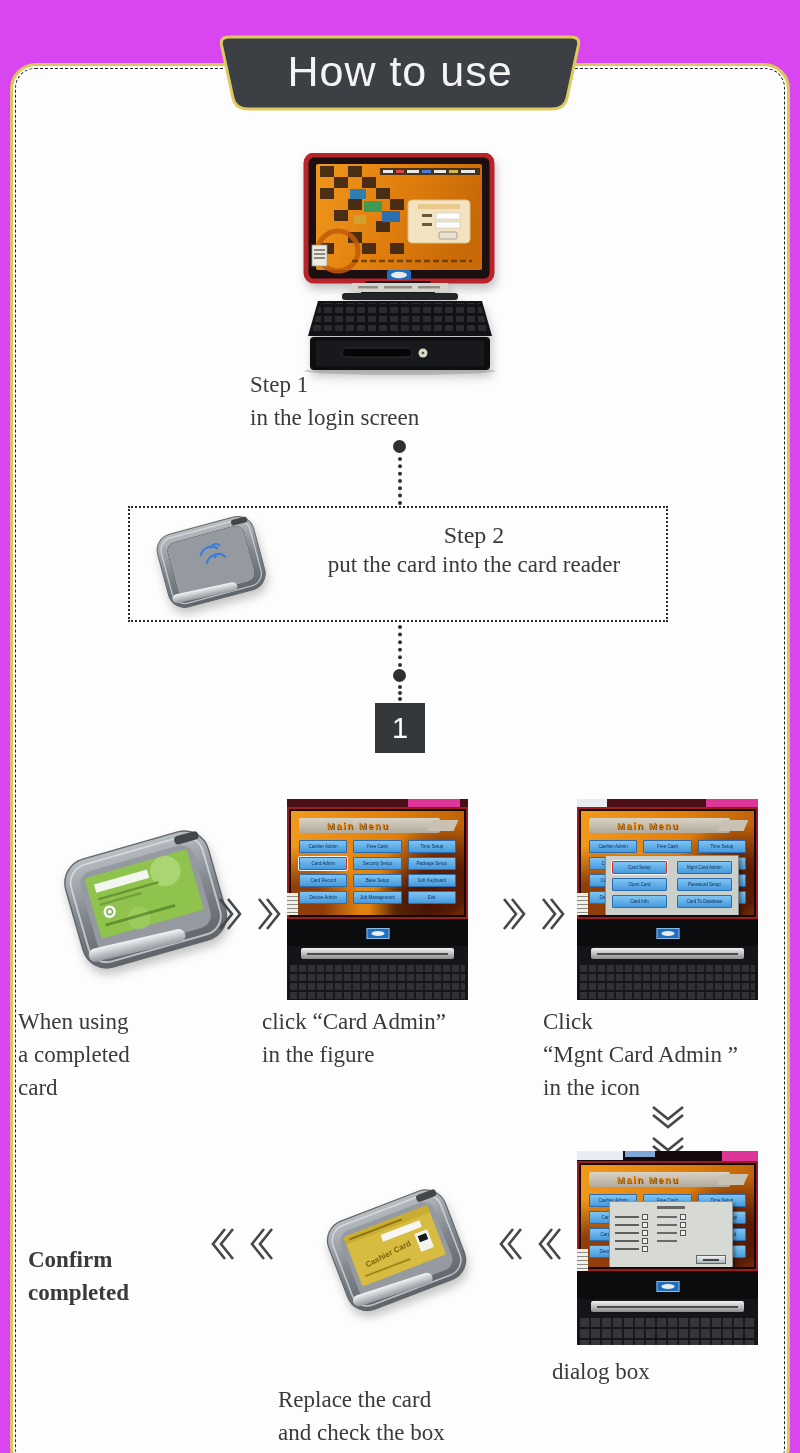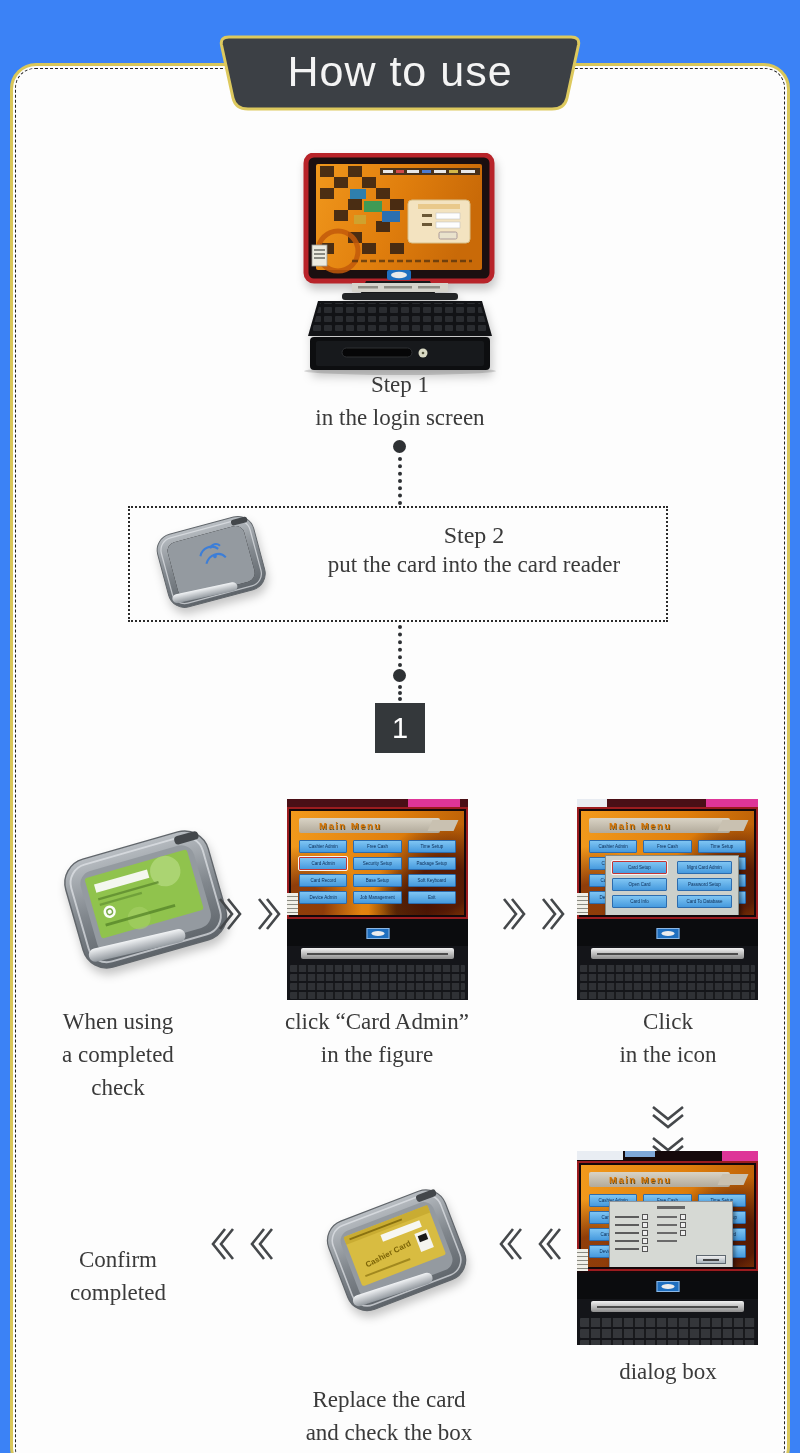--- a/index.html
+++ b/index.html
@@ -1,34 +1,34 @@
 <!DOCTYPE html>
 <html><head>
 <meta charset="utf-8">
 <style>
   html,body{margin:0;padding:0;}
   body{width:800px;height:1453px;background:#35393c;font-family:"Liberation Sans",sans-serif;}
-  .page{position:relative;width:800px;height:1453px;background:#3b82f6;overflow:hidden;}
+  .page{position:relative;width:800px;height:1453px;background:#d946ef;overflow:hidden;}
 
   
   .panel{position:absolute;left:10px;right:10px;top:63px;height:1410px;background:#fdfdfd;
          border:3px solid #d9c75a;border-radius:26px;box-sizing:border-box;}
   .panel::after{content:"";position:absolute;inset:2px;border:1px dashed #222;border-radius:20px;pointer-events:none;}
 
   
   .banner{position:absolute;left:215px;top:34px;width:370px;height:78px;z-index:5;}
   .banner svg{position:absolute;inset:0;}
   .banner-label{position:absolute;inset:0;display:flex;align-items:center;justify-content:center;
     color:#f4f4f4;font-size:43px;font-weight:400;letter-spacing:1px;padding-bottom:4px;}
 
   .content{position:absolute;inset:0;z-index:2;}
 
   
   .cap{position:absolute;font-family:"Liberation Serif",serif;font-size:23px;line-height:33px;
-       color:#3a3a3a;text-align:center;}
+       color:#3a3a3a;}
 
   
   .vdots{position:absolute;width:0;border-left:4px dotted #2e3134;}
   .cdot{position:absolute;width:13px;height:13px;border-radius:50%;background:#2e3134;}
 
   .step2-box{position:absolute;left:128px;top:506px;width:540px;height:116px;
              border:2px dotted #2b2b2b;box-sizing:border-box;}
   .step2-text{position:absolute;left:160px;right:8px;top:14px;text-align:center;
               font-family:"Liberation Serif",serif;color:#3a3a3a;}
   .step2-text .l1{font-size:24px;margin-bottom:3px;}
@@ -55,21 +55,21 @@
       background:
         radial-gradient(circle at 88% 72%, rgba(70,15,4,.85) 0 14%, rgba(70,15,4,0) 38%),
         radial-gradient(circle at 6% 92%, rgba(120,40,6,.8) 0 12%, rgba(120,40,6,0) 32%),
         radial-gradient(circle at 70% 95%, rgba(40,10,2,.7) 0 10%, rgba(40,10,2,0) 28%),
         linear-gradient(100deg,#f29a1c 0%,#e07f0c 55%,#b85c06 100%);}
   .mm-header{position:absolute;left:8px;top:7px;right:24px;height:15px;border-radius:2px;
       background:linear-gradient(#d9d3c5,#b2aa9b);}
   .mm-header::after{content:"";position:absolute;right:-16px;top:2px;width:26px;height:11px;
       background:#c9c1b1;transform:skewX(-24deg);}
   .mm-title{font-size:9.5px;font-weight:bold;color:#d97807;letter-spacing:1.5px;
-      padding-left:20px;line-height:15px;text-shadow:0.6px 0.6px 0 #5c4a22;white-space:nowrap;}
+      padding-left:28px;line-height:15px;text-shadow:0.6px 0.6px 0 #5c4a22;white-space:nowrap;}
   .mm-grid{position:absolute;left:8px;right:8px;top:29px;display:grid;
       grid-template-columns:repeat(3,1fr);gap:4px 6px;}
   .mm-btn{height:13px;background:linear-gradient(#7fc5f3,#469ade);border:1px solid #2c6cae;
       color:#0c2c56;font-size:4.5px;line-height:11px;text-align:center;overflow:hidden;
       white-space:nowrap;border-radius:1px;box-sizing:border-box;}
   .mm-btn.hl{border-color:#c33535;outline:1px solid #f5f5f5;}
   .shot .sticker{position:absolute;left:0;top:94px;width:11px;height:22px;background:#f0efe8;
       z-index:3;background-image:repeating-linear-gradient(#f0efe8 0 3px,#8a8a82 3px 4px);}
   .shot .bezel{position:absolute;left:0;right:0;top:120px;height:28px;background:#0b0c0e;}
   .shot .logo-chip{position:absolute;left:50%;top:9px;transform:translateX(-50%);width:23px;
@@ -403,43 +403,44 @@
           <div class="krow"></div>
           <div class="krow"></div>
           <div class="krow"></div>
       </div>
       <div class="stand"></div>
     </div>
 
     <div class="cap" style="left:18px;top:1005px;width:200px;">
       <div>When using</div>
       <div>a completed</div>
-      <div>check</div>
+      <div>card</div>
     </div>
     <div class="cap" style="left:262px;top:1005px;width:230px;">
       <div>click “Card Admin”</div>
       <div>in the figure</div>
     </div>
     <div class="cap" style="left:543px;top:1005px;width:250px;">
       <div>Click</div>
+      <div>“Mgnt Card Admin ”</div>
       <div>in the icon</div>
     </div>
 
     <div class="arr-down" style="left:650px;top:1104px;">
       <svg width="36" height="26">
           <polyline points="3,3 18,15 33,3"></polyline>
           <polyline points="3,11 18,23 33,11"></polyline>
         </svg>
       <svg width="36" height="26">
           <polyline points="3,3 18,15 33,3"></polyline>
           <polyline points="3,11 18,23 33,11"></polyline>
         </svg>
     </div>
 
-    <div class="cap" style="left:28px;top:1243px;width:180px;">
+    <div class="cap" style="left:28px;top:1243px;width:180px;font-weight:bold;">
       <div>Confirm</div>
       <div>completed</div>
     </div>
 
     <div class="arr" style="left:210px;top:1226px;">
       <svg width="26" height="36">
           <polyline points="23,3 11,18 23,33"></polyline>
           <polyline points="15,3 3,18 15,33"></polyline>
         </svg>
       <svg width="26" height="36">

